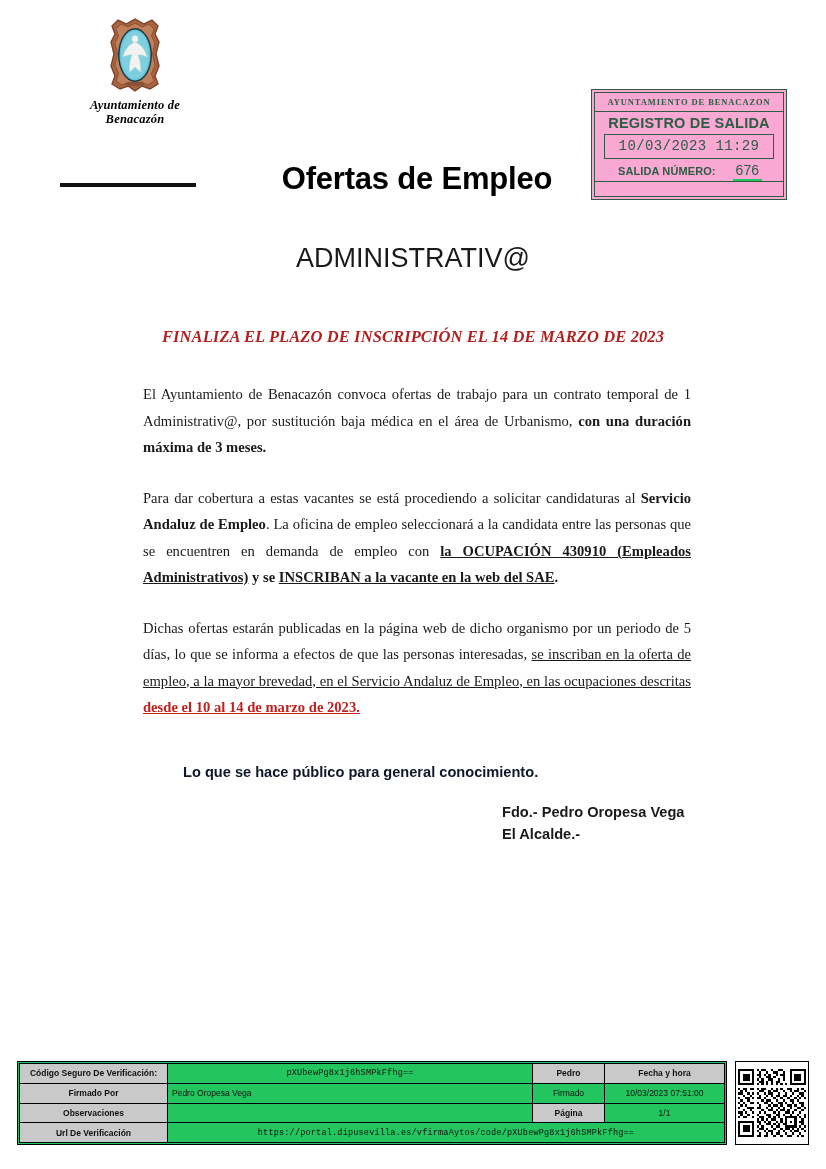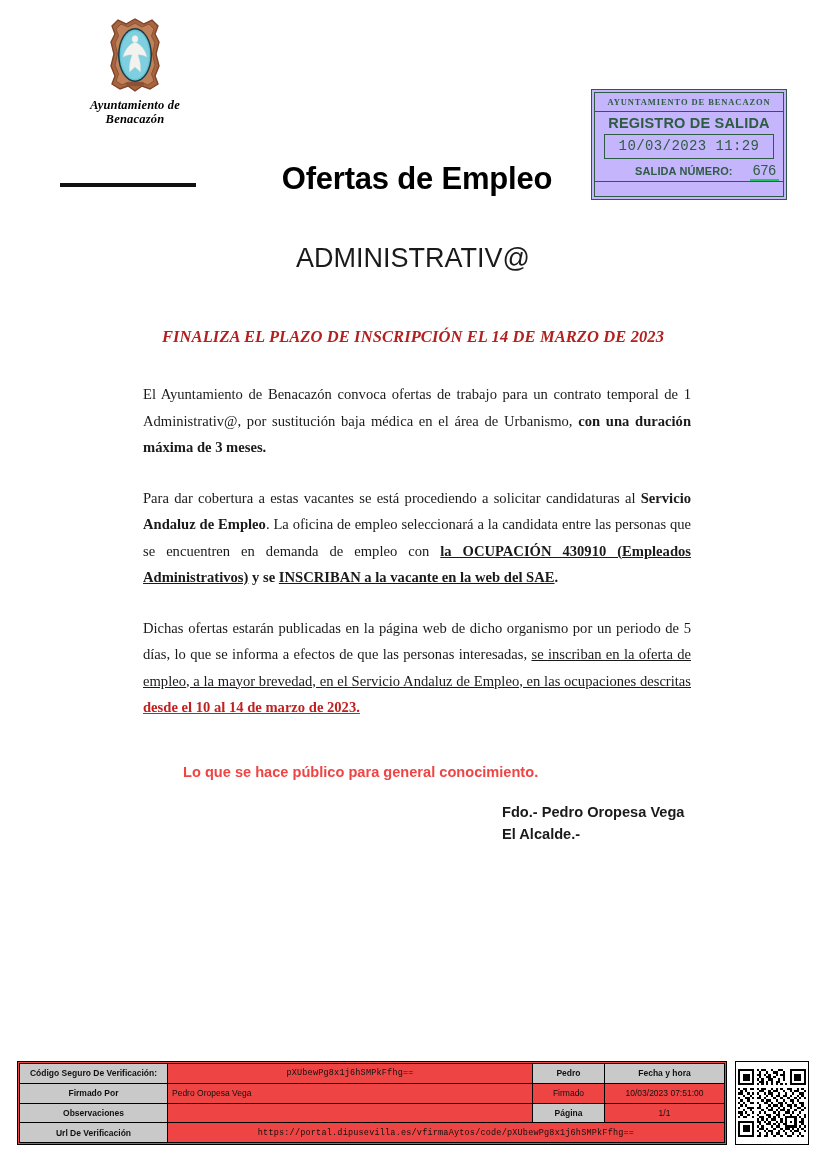--- a/index.html
+++ b/index.html
@@ -46,21 +46,21 @@
     text-align: center;
     font-size: 27px; font-weight: normal; letter-spacing: 0px;
     color: #1a1a1a;
   }
 
   
   #registry-stamp {
     position: absolute; left: 591px; top: 89px; width: 196px; height: 111px;
     border: 1px solid #2e5c42;
     padding: 2px;
-    background: #c4b5fd;
+    background: #f9a8d4;
   }
   #registry-stamp-inner {
     width: 100%; height: 100%;
     border: 1px solid #2e5c42;
     display: flex; flex-direction: column; align-items: stretch;
   }
   #stamp-org {
     text-align: center;
     font-family: "Liberation Serif", serif;
     font-size: 8.5px; font-weight: bold;
@@ -79,21 +79,21 @@
   #stamp-date-box {
     margin: 1px 9px 2px 9px;
     border: 1px solid #2e5c42;
     text-align: center;
     font-family: "Liberation Mono", monospace;
     font-size: 14px; letter-spacing: 0.4px;
     color: #2e5c42;
     padding: 3px 0 4px 0;
   }
   #stamp-number-row {
-    display: flex; align-items: baseline; justify-content: flex-end;
+    display: flex; align-items: baseline; justify-content: center;
     padding: 1px 4px 0 6px;
     border-bottom: 1px solid #2e5c42;
   }
   #stamp-number-label {
     font-size: 11px; font-weight: bold; letter-spacing: 0.1px; color: #2e5c42;
   }
   #stamp-number-value {
     font-size: 14px; font-weight: normal; color: #2e5c42;
     margin-left: 17px;
     border-bottom: 2px solid #22c55e;
@@ -124,37 +124,37 @@
     font-family: Liberation Serif, serif;
   }
   .para.last-block { margin-bottom: 0; }
   .b { font-weight: bold; }
   .u { text-decoration: underline; }
   .bu { font-weight: bold; text-decoration: underline; }
   .redbu { color: #c21f1f; font-weight: bold; text-decoration: underline; }
 
   #public-note {
     position: absolute; left: 183px; top: 764px; width: 560px;
-    font-size: 14.6px; font-weight: bold; color: #ef4444;
+    font-size: 14.6px; font-weight: bold; color: #0f172a;
   }
   #signature-block {
     position: absolute; left: 502px; top: 801px; width: 300px;
     font-size: 14.6px; font-weight: bold; line-height: 22px; color: #1a1a1a;
   }
 
   
   #footer-area {
     position: absolute; left: 17px; top: 1061px; width: 792px; height: 84px;
     display: flex; align-items: stretch; gap: 8px;
   }
   #verification-table-wrap {
     width: 710px;
     border: 1px solid #000;
     padding: 1px;
-    background: #ef4444;
+    background: #22c55e;
   }
   #verification-table {
     width: 100%; height: 100%;
     border-collapse: collapse;
     table-layout: fixed;
     border: 1px solid #000;
   }
   #verification-table td {
     border: 1px solid #000;
     font-size: 8.5px;

